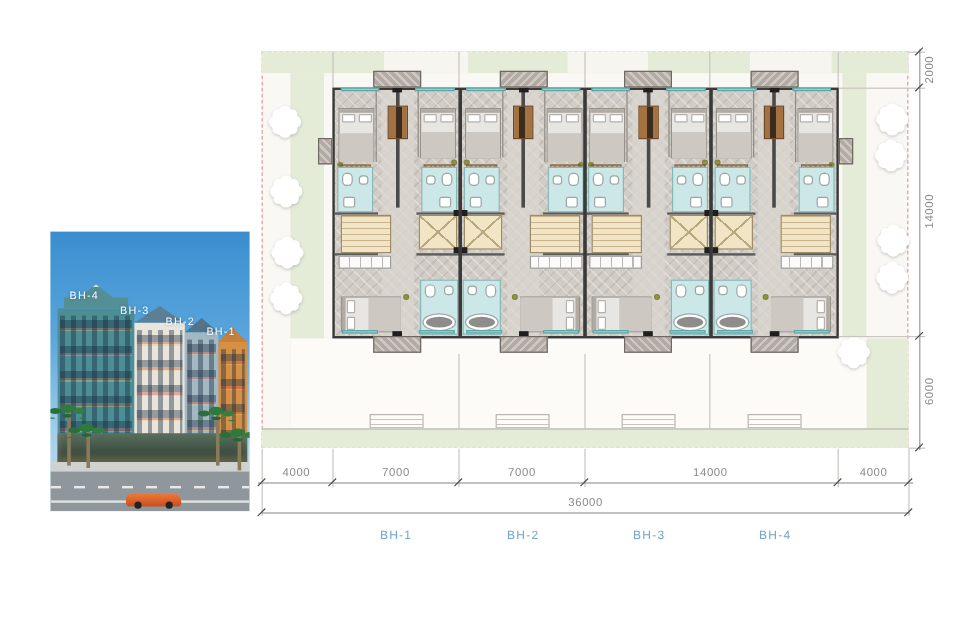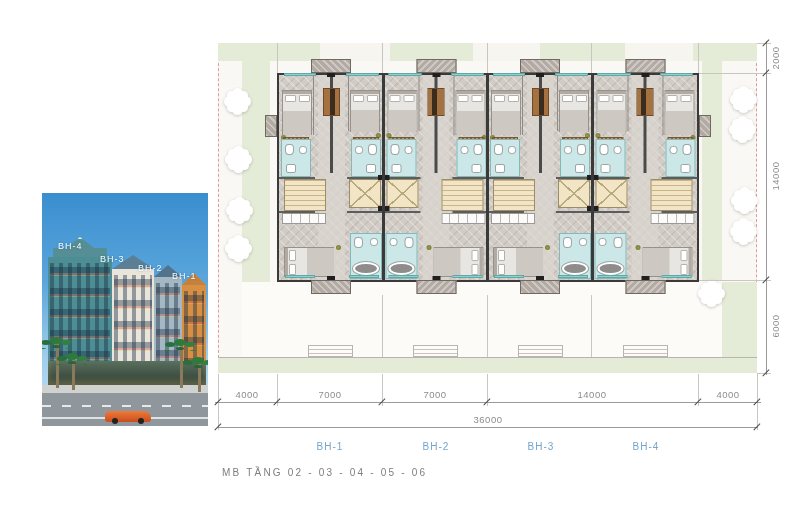--- a/index.html
+++ b/index.html
@@ -473,14 +473,13 @@
   <div class="tick" style="left:766px;top:373px;"></div>
   <span class="dimtxt rot" style="left:775px;top:58px;">2000</span>
   <span class="dimtxt rot" style="left:775px;top:176px;">14000</span>
   <span class="dimtxt rot" style="left:775px;top:326px;">6000</span>
 
   <span class="unit-label" style="left:330px;">BH-1</span>
   <span class="unit-label" style="left:436px;">BH-2</span>
   <span class="unit-label" style="left:541px;">BH-3</span>
   <span class="unit-label" style="left:646px;">BH-4</span>
 
-  <div class="abs caption">MB TẦNG 02 - 03 - 04 - 05 - 06</div>
 </div>
 
 </body></html>

